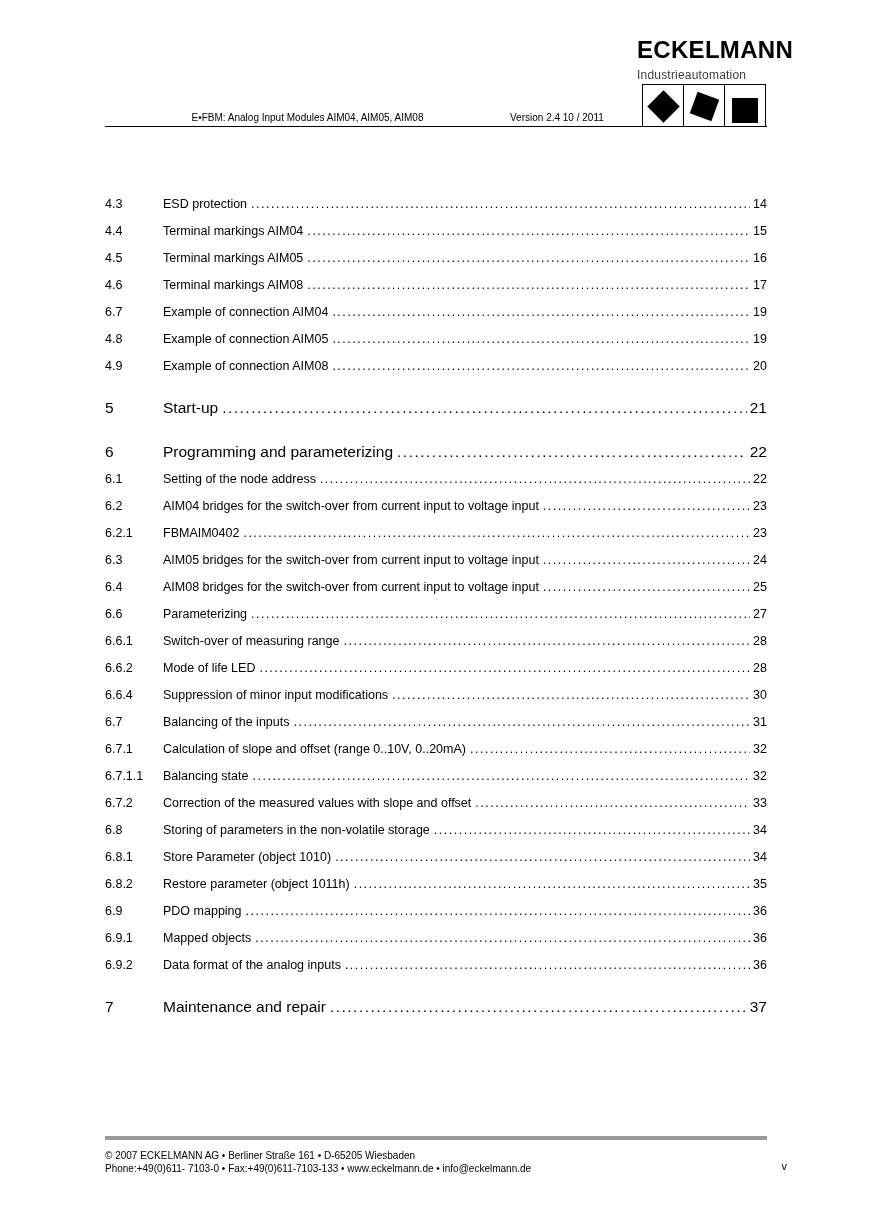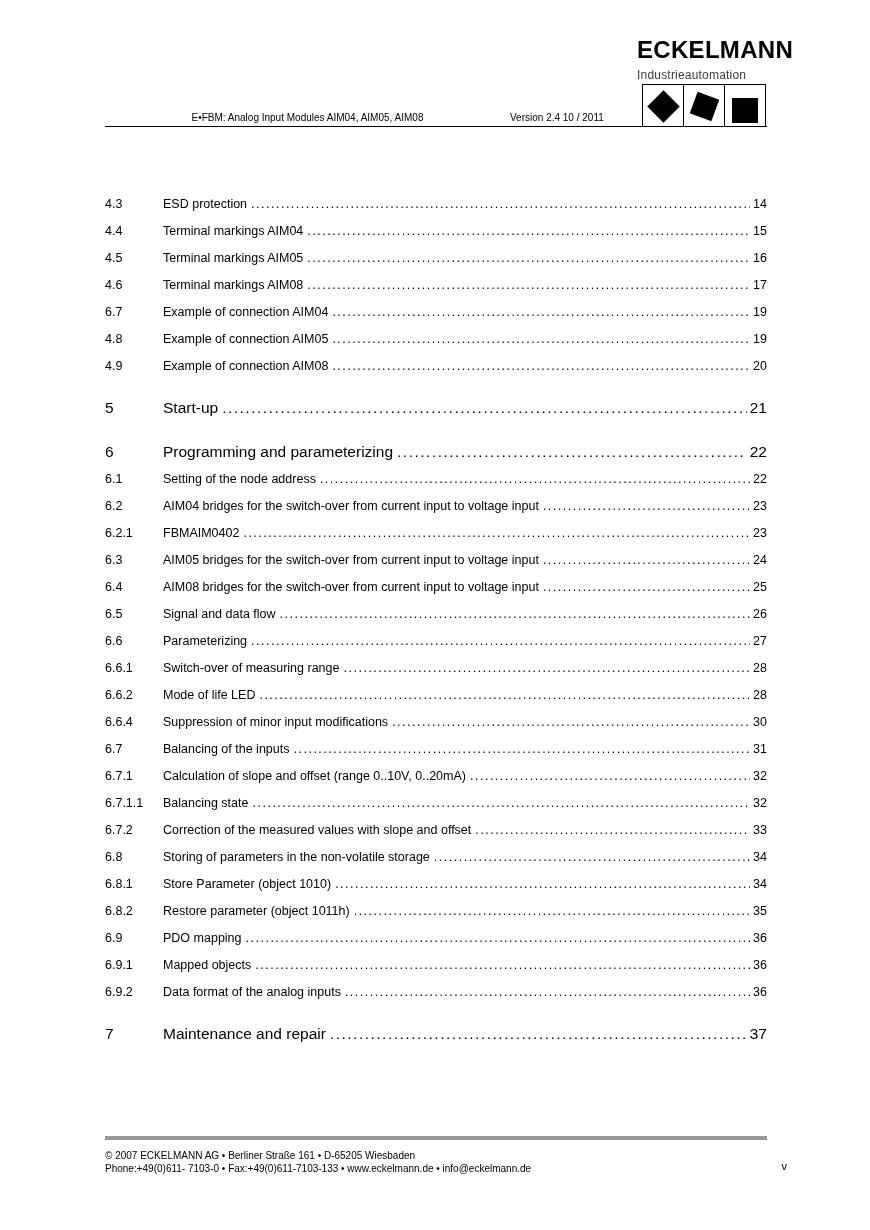--- a/index.html
+++ b/index.html
@@ -157,26 +157,20 @@
         <span class="toc-dots"></span>
         <span class="toc-page">24</span>
       </div>
       <div class="toc-row">
         <span class="toc-num">6.4</span>
         <span class="toc-title">AIM08 bridges for the switch-over from current input to voltage input</span>
         <span class="toc-dots"></span>
         <span class="toc-page">25</span>
       </div>
       <div class="toc-row">
-        <span class="toc-num">6.5</span>
-        <span class="toc-title">Signal and data flow</span>
-        <span class="toc-dots"></span>
-        <span class="toc-page">26</span>
-      </div>
-      <div class="toc-row">
         <span class="toc-num">6.6</span>
         <span class="toc-title">Parameterizing</span>
         <span class="toc-dots"></span>
         <span class="toc-page">27</span>
       </div>
       <div class="toc-row">
         <span class="toc-num">6.6.1</span>
         <span class="toc-title">Switch-over of measuring range</span>
         <span class="toc-dots"></span>
         <span class="toc-page">28</span>

